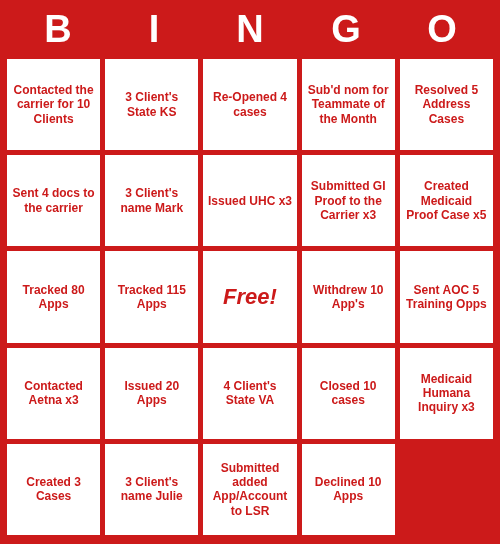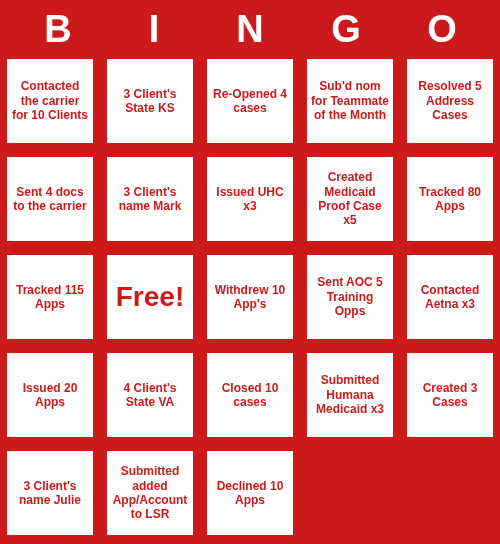--- a/index.html
+++ b/index.html
@@ -29,42 +29,43 @@
       font-size: 38px;
       font-weight: bold;
       width: 80px;
       text-align: center;
       font-family: Arial, sans-serif;
     }
     .bingo-grid {
       display: grid;
       grid-template-columns: repeat(5, 1fr);
       grid-template-rows: repeat(5, 1fr);
-      gap: 10px;
+      gap: 1px;
       width: 490px;
       height: 480px;
       background: #cc1a1a;
     }
     .bingo-cell {
       background: white;
       border: 2px solid #cc1a1a;
       display: flex;
       align-items: center;
       justify-content: center;
       text-align: center;
       padding: 4px;
       font-size: 12px;
       font-weight: bold;
       color: #cc1a1a;
       line-height: 1.2;
       cursor: default;
     }
     .bingo-cell.free {
-      font-size: 28px;
+      font-size: 22px;
       font-weight: bold;
+      font-style: italic;
       color: #cc1a1a;
     }
   </style>
 </head>
 <body>
 
 <div class="bingo-header">
   <span class="bingo-letter">B</span>
   <span class="bingo-letter">I</span>
   <span class="bingo-letter">N</span>
@@ -74,28 +75,29 @@
 
 <div class="bingo-grid">
 <div class="bingo-cell">Contacted the carrier for 10 Clients</div>
     <div class="bingo-cell">3 Client's State KS</div>
     <div class="bingo-cell">Re-Opened 4 cases</div>
     <div class="bingo-cell">Sub'd nom for Teammate of the Month</div>
     <div class="bingo-cell">Resolved 5 Address Cases</div>
     <div class="bingo-cell">Sent 4 docs to the carrier</div>
     <div class="bingo-cell">3 Client's name Mark</div>
     <div class="bingo-cell">Issued UHC x3</div>
+    <div class="bingo-cell">Submitted GI Proof to the Carrier x3</div>
     <div class="bingo-cell">Created Medicaid Proof Case x5</div>
     <div class="bingo-cell">Tracked 80 Apps</div>
     <div class="bingo-cell">Tracked 115 Apps</div>
     <div class="bingo-cell free">Free!</div>
     <div class="bingo-cell">Withdrew 10 App's</div>
     <div class="bingo-cell">Sent AOC 5 Training Opps</div>
     <div class="bingo-cell">Contacted Aetna x3</div>
     <div class="bingo-cell">Issued 20 Apps</div>
     <div class="bingo-cell">4 Client's State VA</div>
     <div class="bingo-cell">Closed 10 cases</div>
-    <div class="bingo-cell">Submitted Humana Medicaid x3</div>
+    <div class="bingo-cell">Medicaid Humana Inquiry x3</div>
     <div class="bingo-cell">Created 3 Cases</div>
     <div class="bingo-cell">3 Client's name Julie</div>
     <div class="bingo-cell">Submitted added App/Account to LSR</div>
     <div class="bingo-cell">Declined 10 Apps</div>
   </div>
 
 </body></html>

